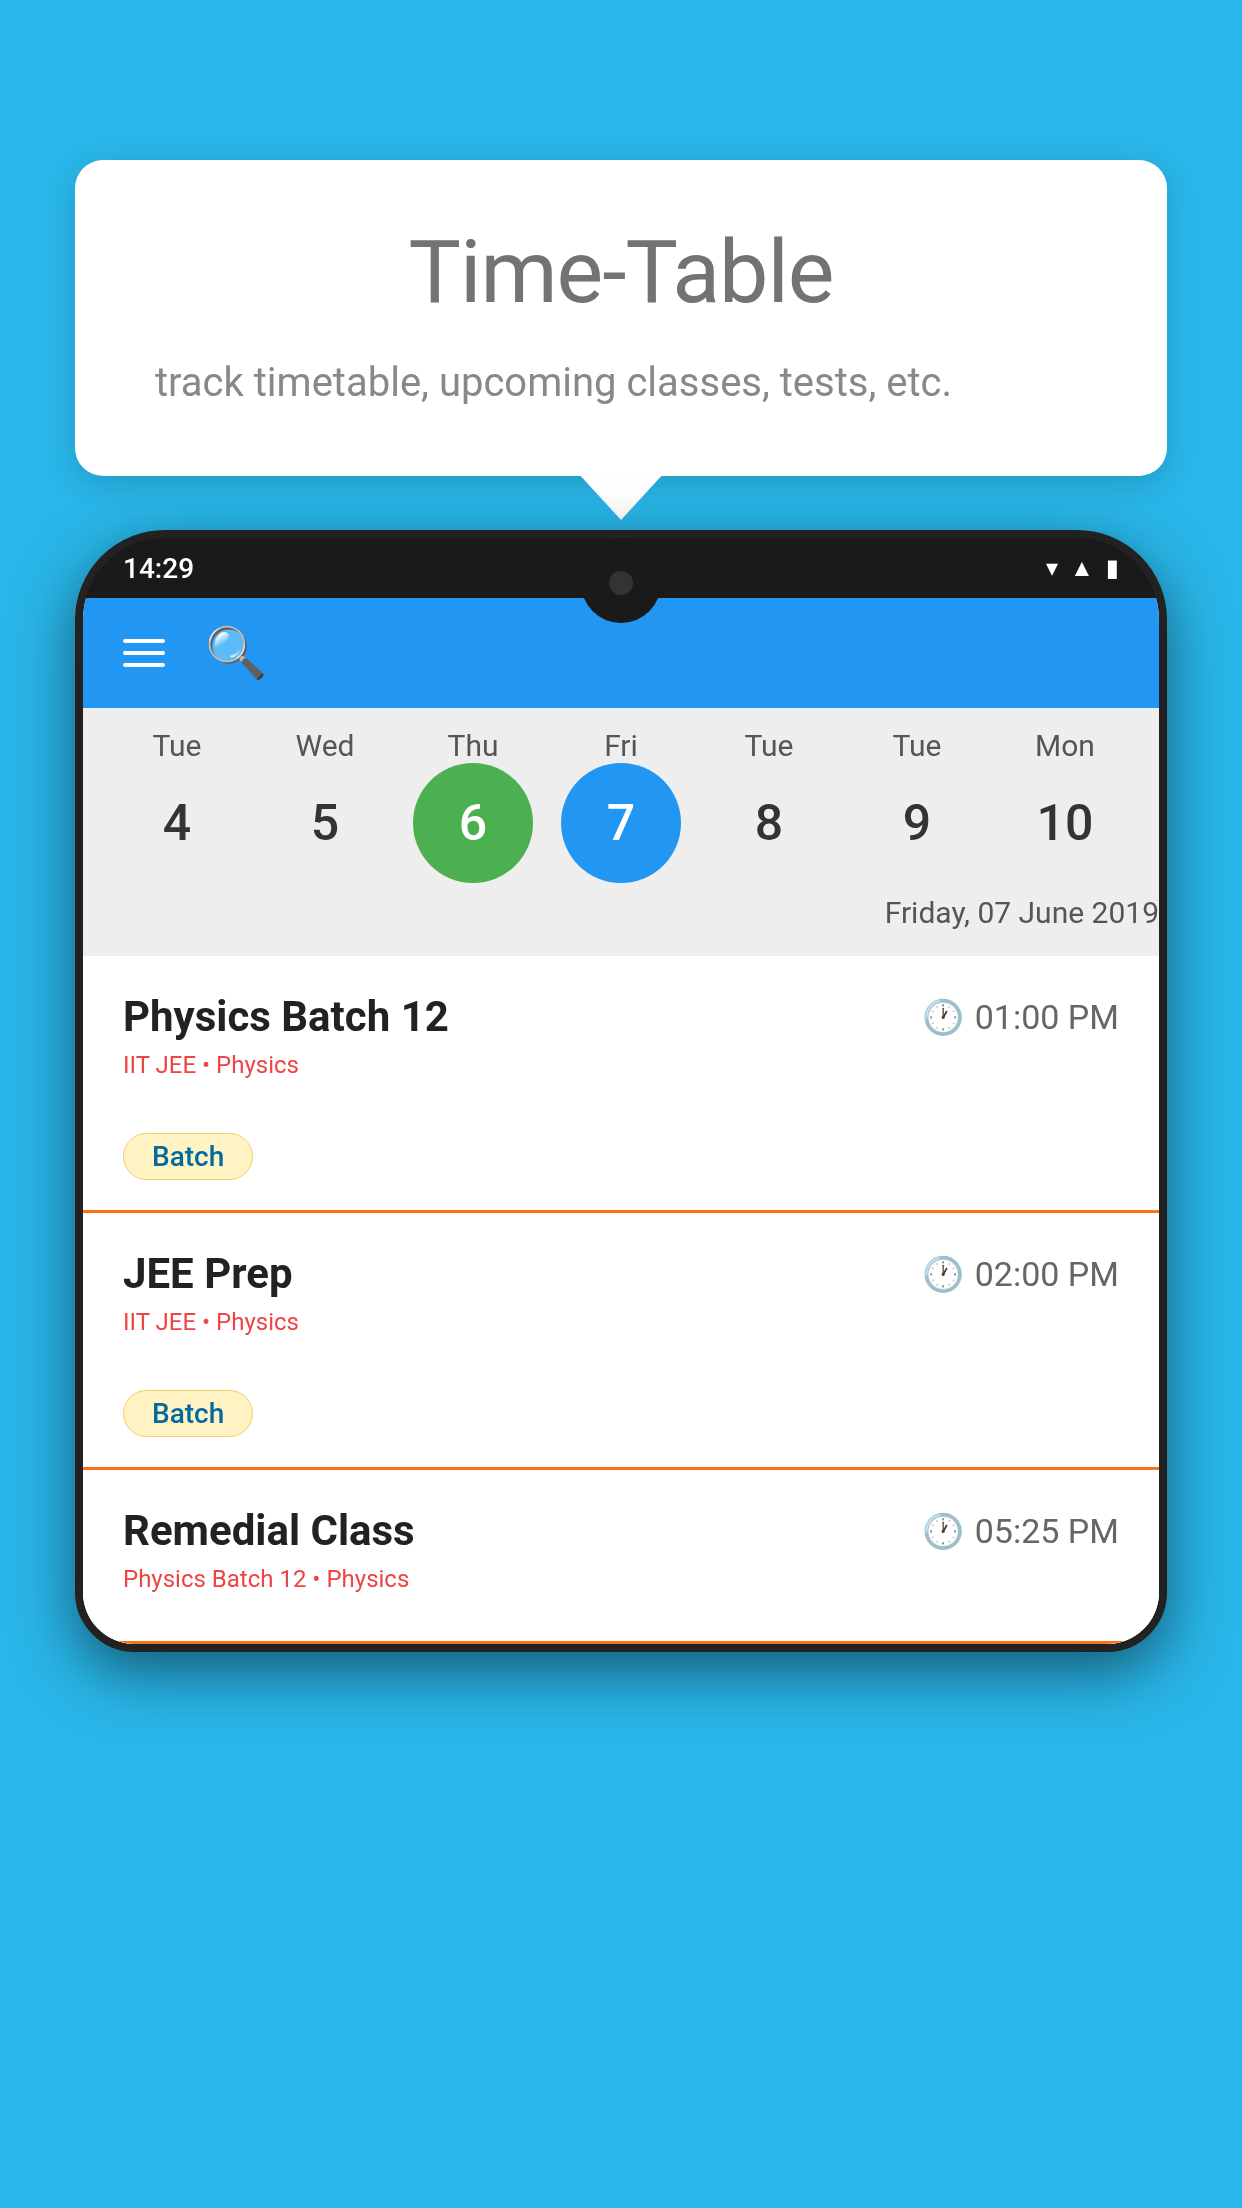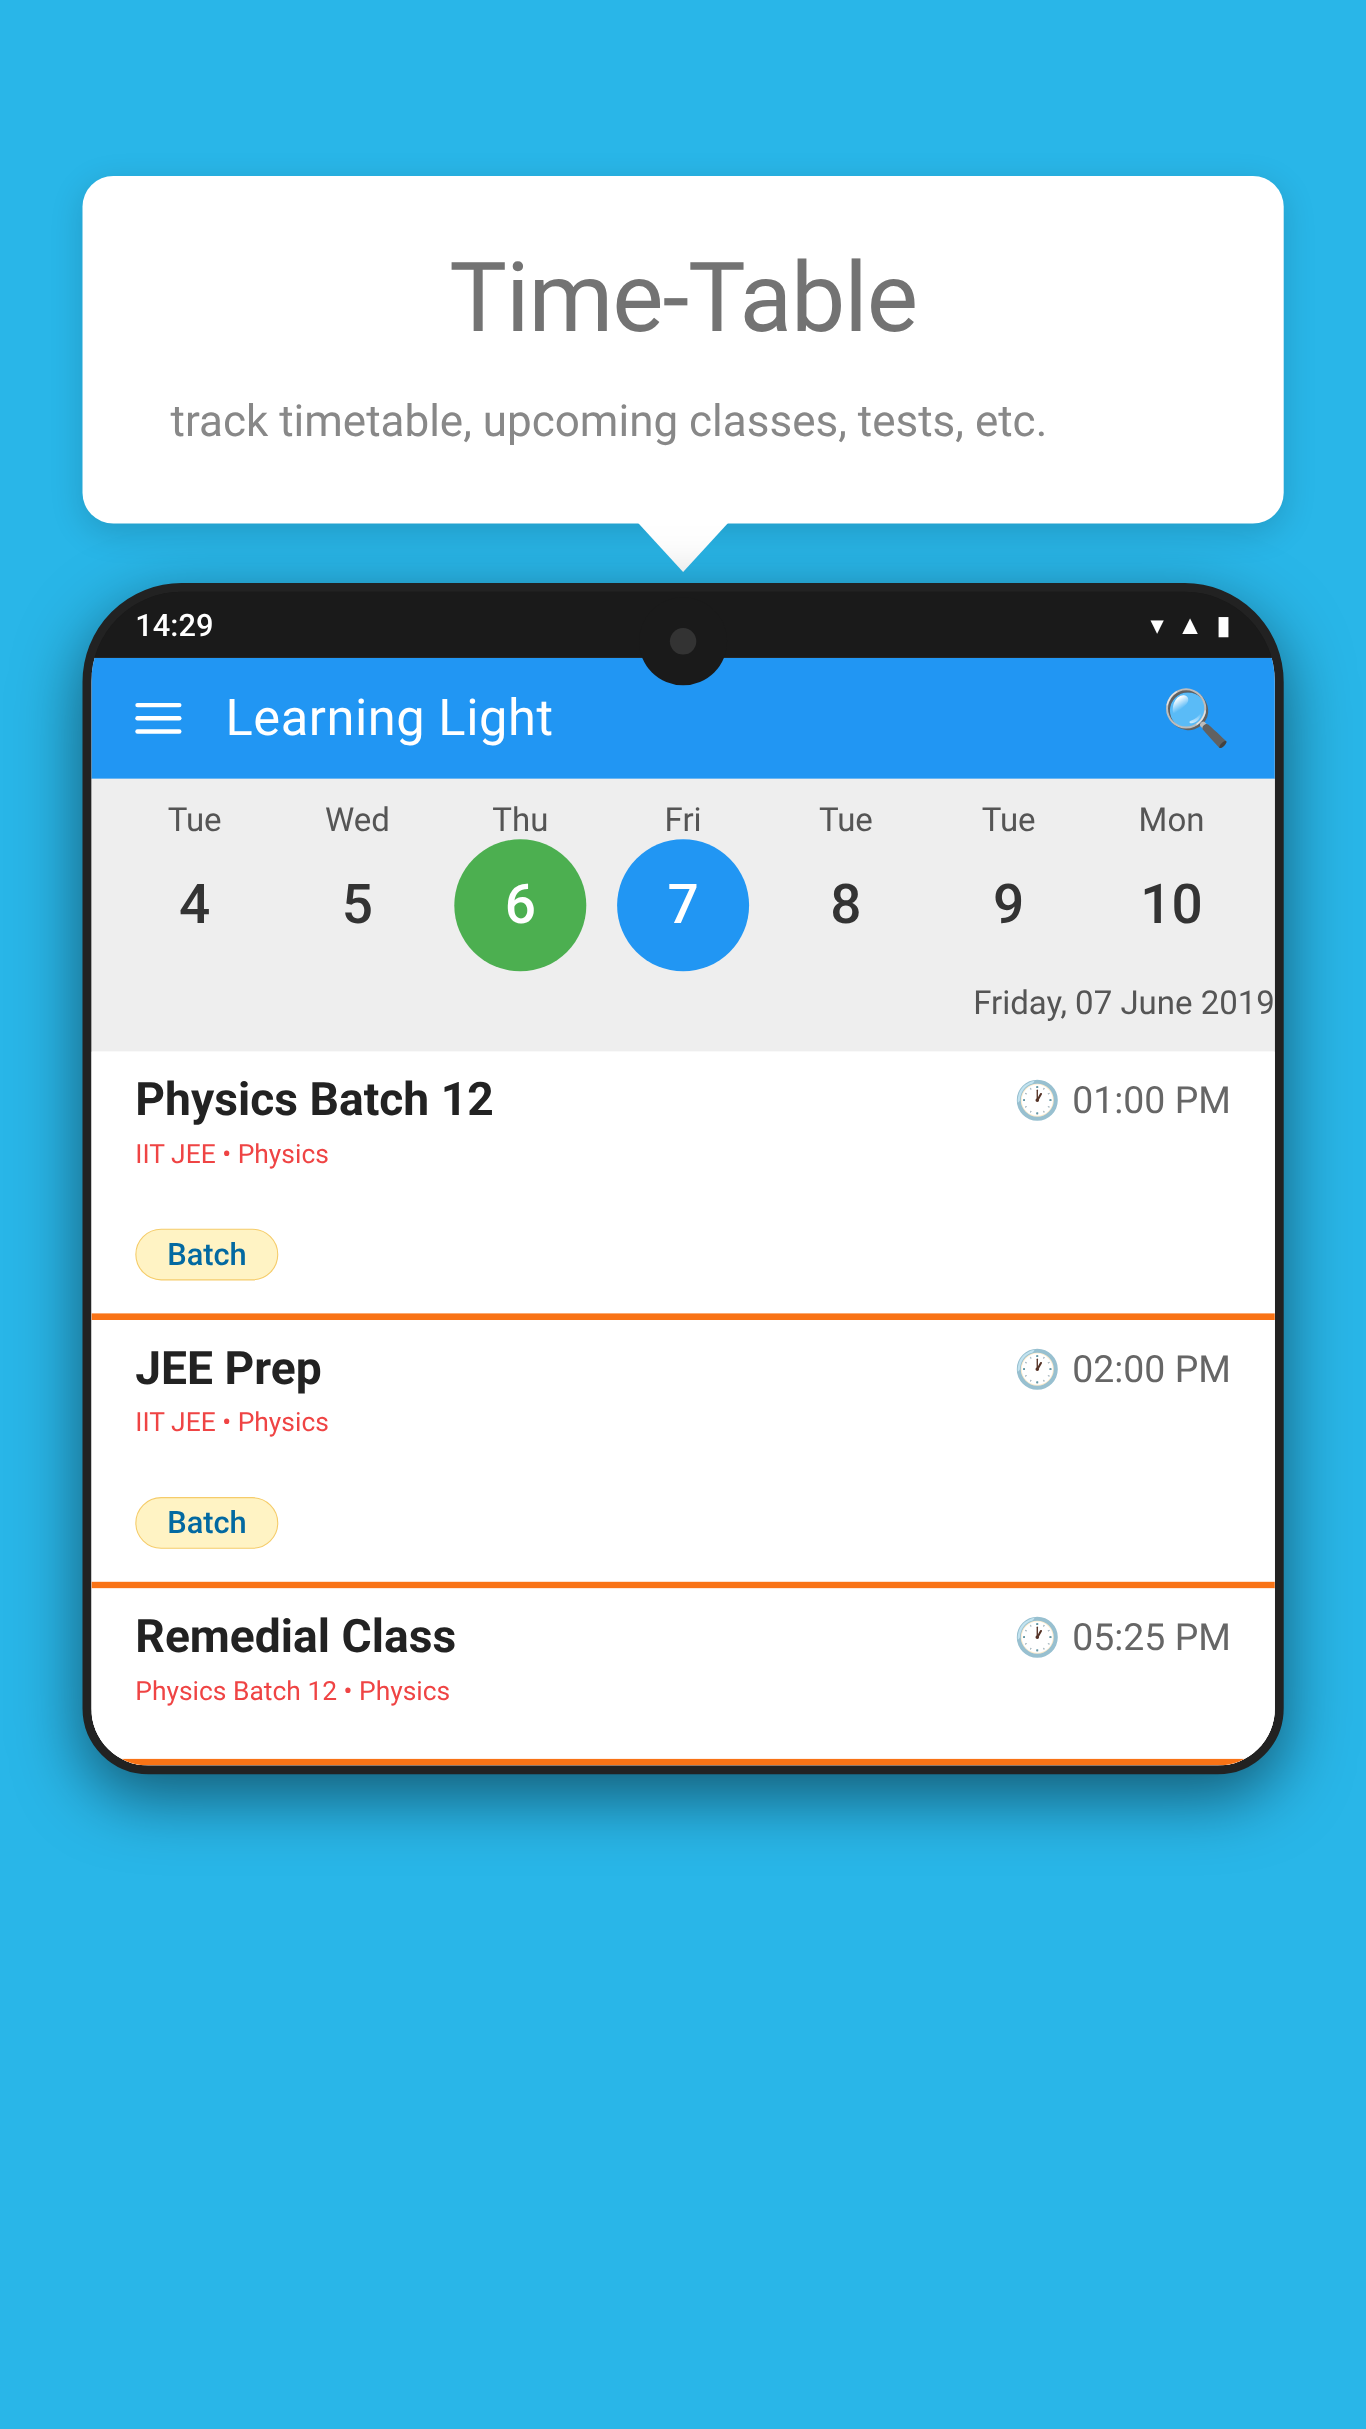--- a/index.html
+++ b/index.html
@@ -206,22 +206,22 @@
       padding: 12px 0 16px;
       font-weight: 400;
     }
 
     
     .schedule-list {
       background: white;
     }
     .schedule-item {
       background: white;
-      padding: 20px 40px 30px;
-      border-bottom: 6px solid #f97316;
+      padding: 36px 40px 30px;
+      border-bottom: 3px solid #f97316;
     }
     .schedule-item-header {
       display: flex;
       justify-content: space-between;
       align-items: center;
       margin-bottom: 10px;
     }
     .schedule-title {
       font-size: 42px;
       font-weight: 700;
@@ -279,21 +279,20 @@
     </div>
 
     <div class="phone-screen">
 
       <div class="app-bar">
         <div class="menu-icon">
           <div class="menu-line"></div>
           <div class="menu-line"></div>
           <div class="menu-line"></div>
         </div>
-        <span class="app-bar-title">Learning Light</span>
         <span class="search-icon-btn">🔍</span>
       </div>
 
       <div class="calendar-strip">
         <div class="day-headers">
 
         <div class="day-header">Tue</div>
             <div class="day-header">Wed</div>
             <div class="day-header">Thu</div>
             <div class="day-header">Fri</div>

